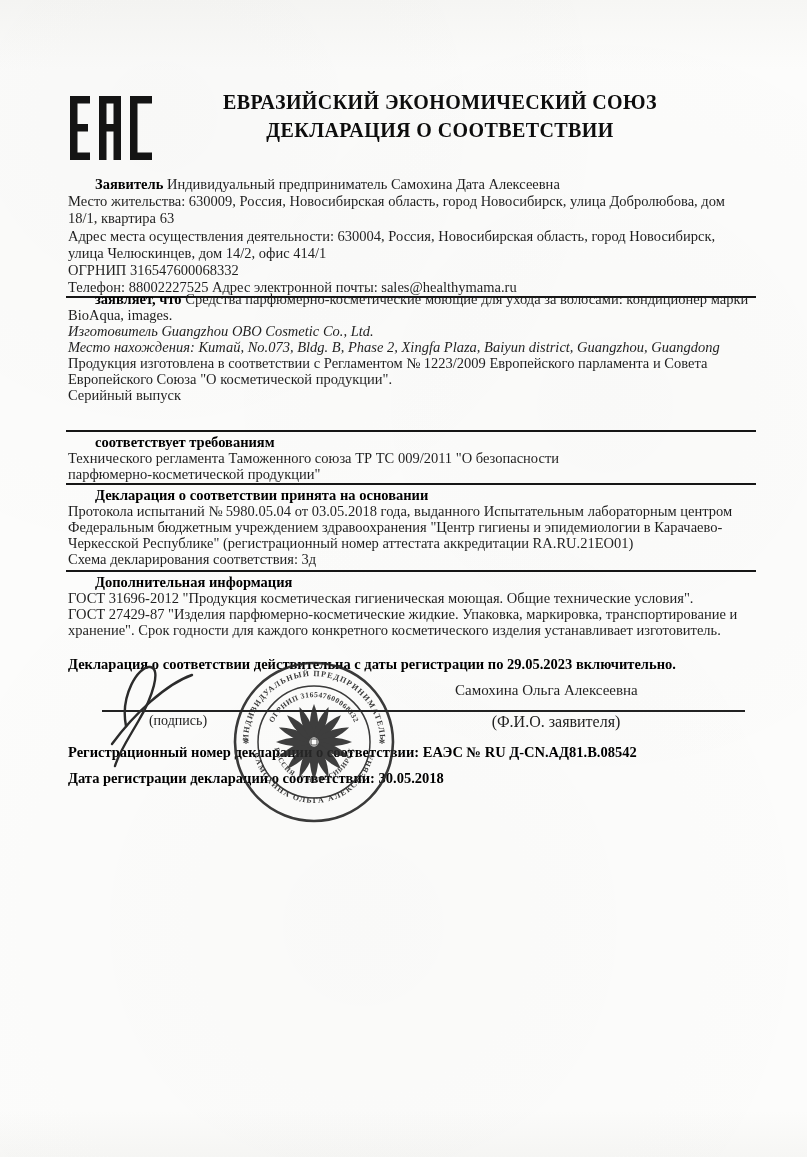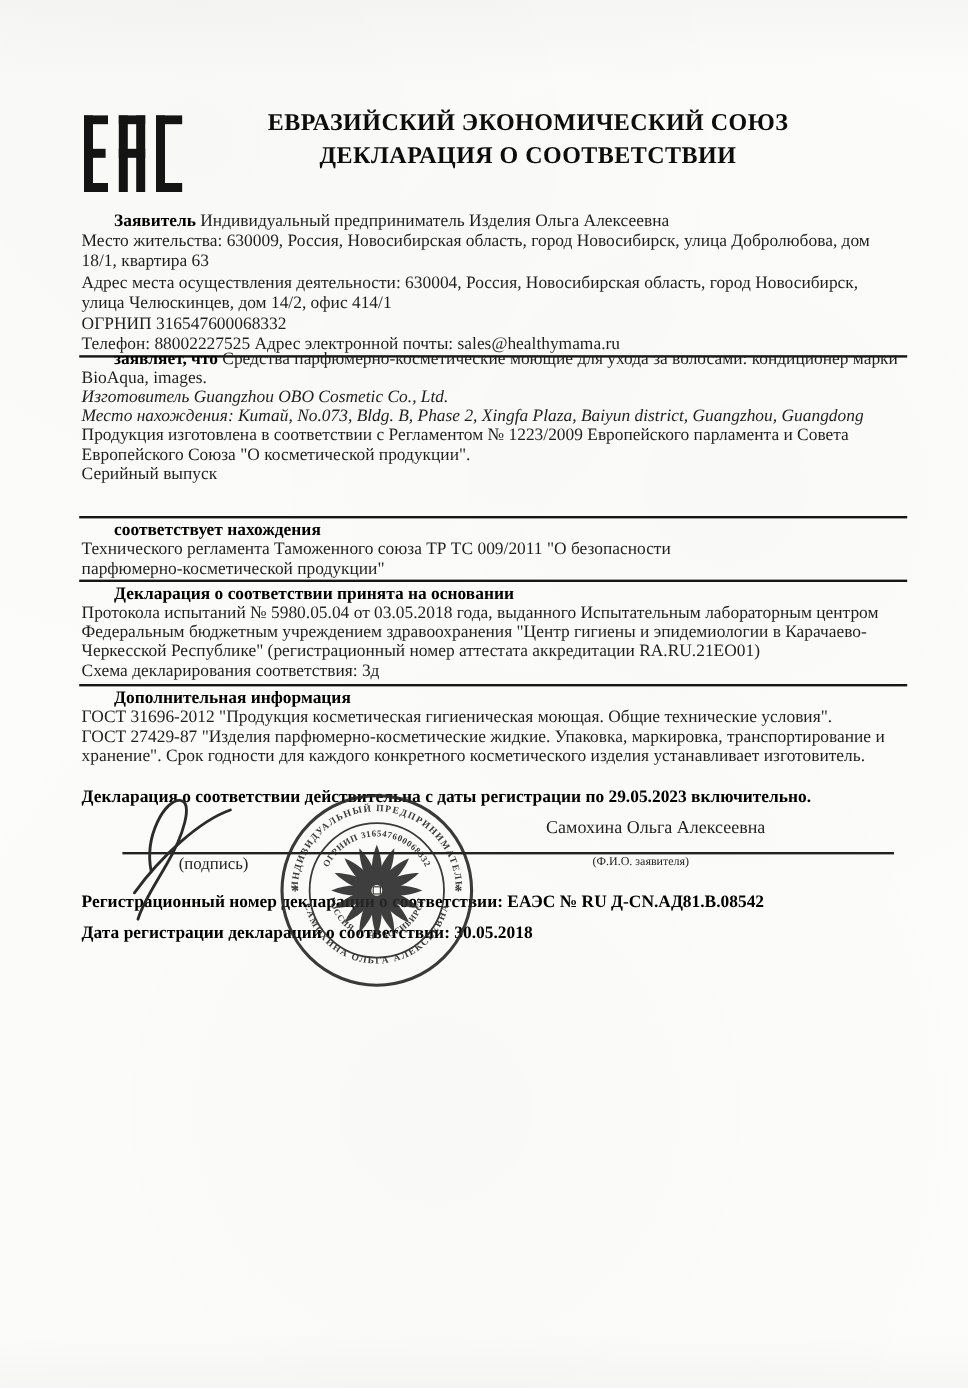--- a/index.html
+++ b/index.html
@@ -34,21 +34,21 @@
   .rule{left:66px;width:690px;height:2px;background:#161616;}
   .rule1{top:296px;}
   .rule2{top:430px;}
   .rule3{top:483px;height:1.6px;}
   .rule4{top:570px;height:1.6px;}
   .validity{left:68px;top:656px;width:700px;font-weight:bold;color:#000;}
   
   .sig-line{left:102px;top:710px;width:643px;height:1.6px;background:#222;}
   .sig-caption{left:118px;top:713px;width:120px;text-align:center;font-size:14px;color:#222;}
   .holder-name{left:455px;top:682px;font-size:15px;}
-  .fio-caption{left:436px;top:713px;width:196px;text-align:center;font-size:10px;color:#222;}
+  .fio-caption{left:458px;top:713px;width:196px;text-align:center;font-size:16px;color:#222;}
   .signature-svg{left:92px;top:652px;z-index:3;}
   .stamp-svg{left:228px;top:656px;z-index:4;opacity:.9;pointer-events:none;}
   .reg1{left:68px;top:744px;font-weight:bold;color:#000;}
   .reg2{left:68px;top:770px;font-weight:bold;color:#000;}
 </style>
 </head>
 <body>
 
 <div class="paper">
 
@@ -71,39 +71,39 @@
       <rect x="60" y="56.5" width="22" height="7.5"></rect>
     </g>
   </svg>
 
   <div class="abs titles">
     <div>ЕВРАЗИЙСКИЙ ЭКОНОМИЧЕСКИЙ СОЮЗ</div>
     <div>ДЕКЛАРАЦИЯ О СООТВЕТСТВИИ</div>
   </div>
 
   <div class="abs sec sec1">
-    <div><b>Заявитель</b> <span>Индивидуальный предприниматель Изделия Ольга Алексеевна</span></div>
+    <div><b>Заявитель</b> <span>Индивидуальный предприниматель Самохина Дата Алексеевна</span></div>
     <div>Место жительства: 630009, Россия, Новосибирская область, город Новосибирск, улица Добролюбова, дом 18/1, квартира 63</div>
     <div>Адрес места осуществления деятельности: 630004, Россия, Новосибирская область, город Новосибирск, улица Челюскинцев, дом 14/2, офис 414/1</div>
     <div>ОГРНИП 316547600068332</div>
     <div>Телефон: 88002227525 Адрес электронной почты: sales@healthymama.ru</div>
   </div>
   <div class="abs rule rule1"></div>
 
   <div class="abs sec sec2">
     <div><b>заявляет, что</b> <span>Средства парфюмерно-косметические моющие для ухода за волосами: кондиционер марки BioAqua, images.</span></div>
     <div class="nowrap">Изготовитель Guangzhou OBO Cosmetic Co., Ltd.</div>
     <div class="nowrap">Место нахождения: Китай, No.073, Bldg. B, Phase 2, Xingfa Plaza, Baiyun district, Guangzhou, Guangdong</div>
     <div>Продукция изготовлена в соответствии с Регламентом № 1223/2009 Европейского парламента и Совета Европейского Союза "О косметической продукции".</div>
     <div>Серийный выпуск</div>
   </div>
   <div class="abs rule rule2"></div>
 
   <div class="abs sec sec3">
-    <div class="bold">соответствует нахождения</div>
+    <div class="bold">соответствует требованиям</div>
     <div>Технического регламента Таможенного союза ТР ТС 009/2011 "О безопасности</div>
     <div>парфюмерно-косметической продукции"</div>
   </div>
   <div class="abs rule rule3"></div>
 
   <div class="abs sec sec4">
     <div class="bold">Декларация о соответствии принята на основании</div>
     <div>Протокола испытаний № 5980.05.04 от 03.05.2018 года, выданного Испытательным лабораторным центром Федеральным бюджетным учреждением здравоохранения "Центр гигиены и эпидемиологии в Карачаево-Черкесской Республике" (регистрационный номер аттестата аккредитации RA.RU.21ЕО01)</div>
     <div>Схема декларирования соответствия: 3д</div>
   </div>

